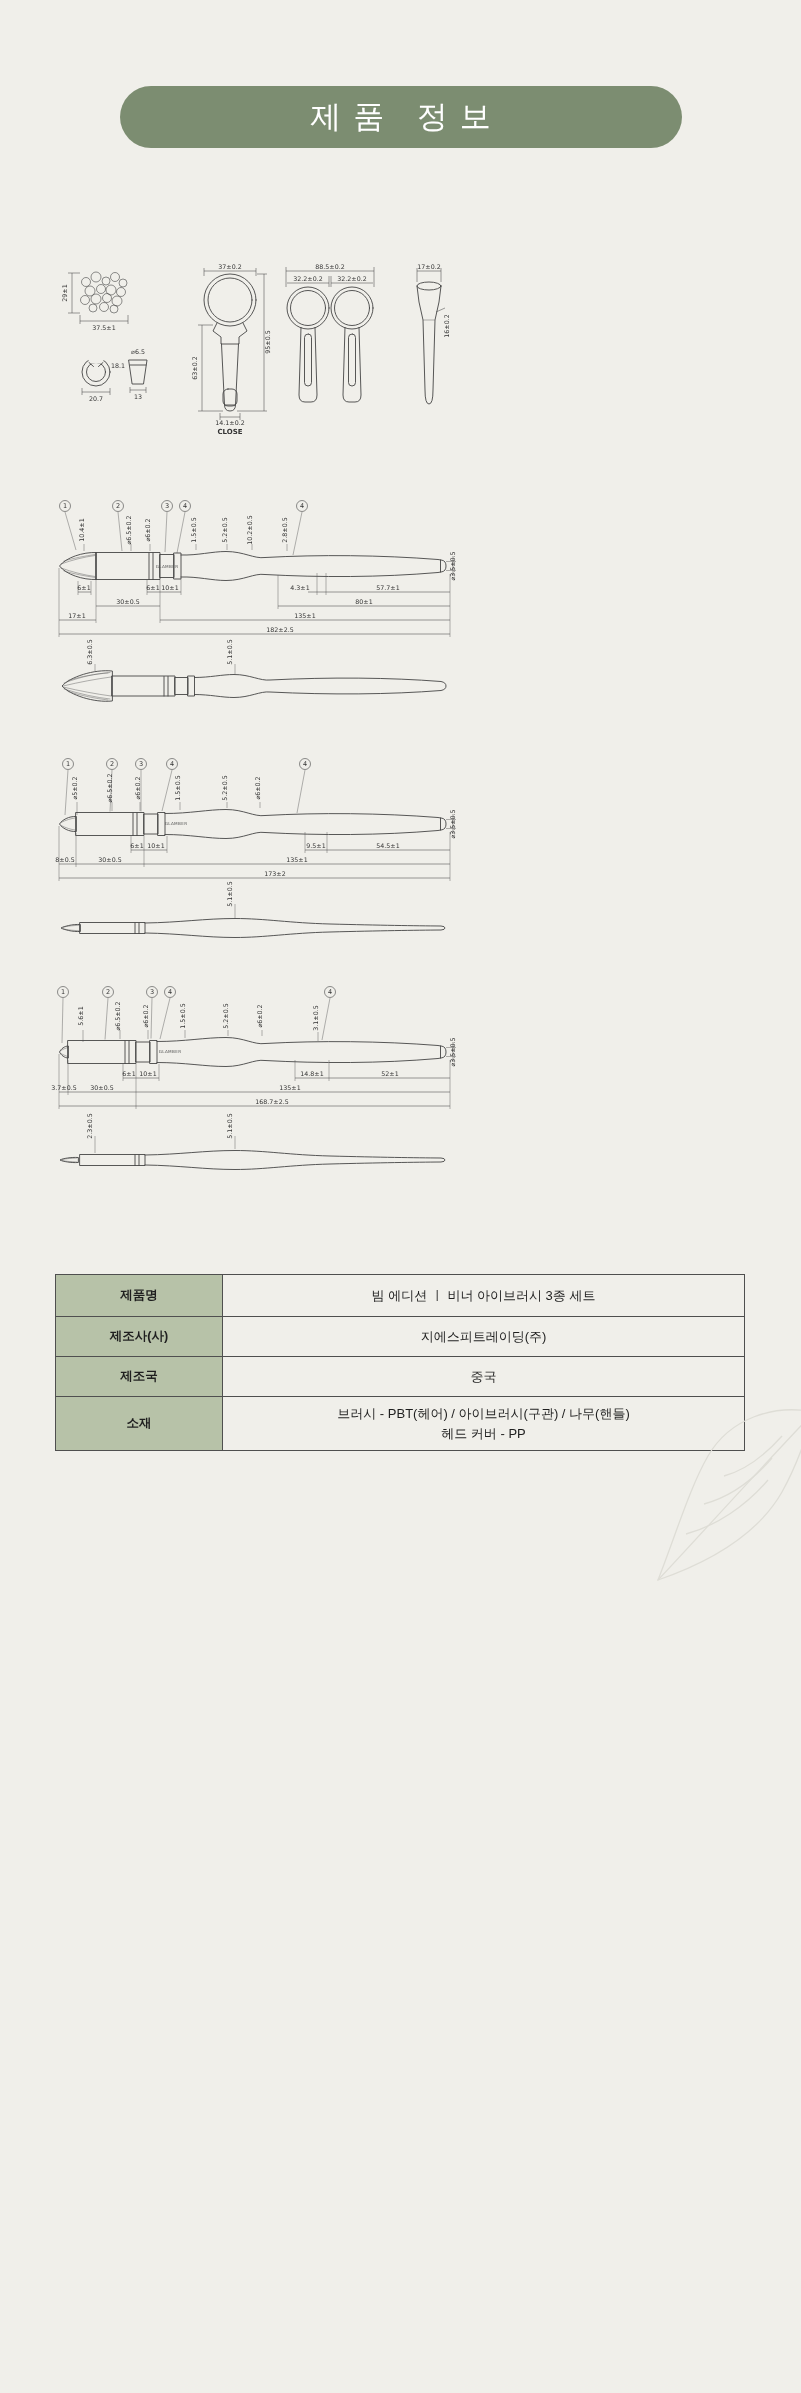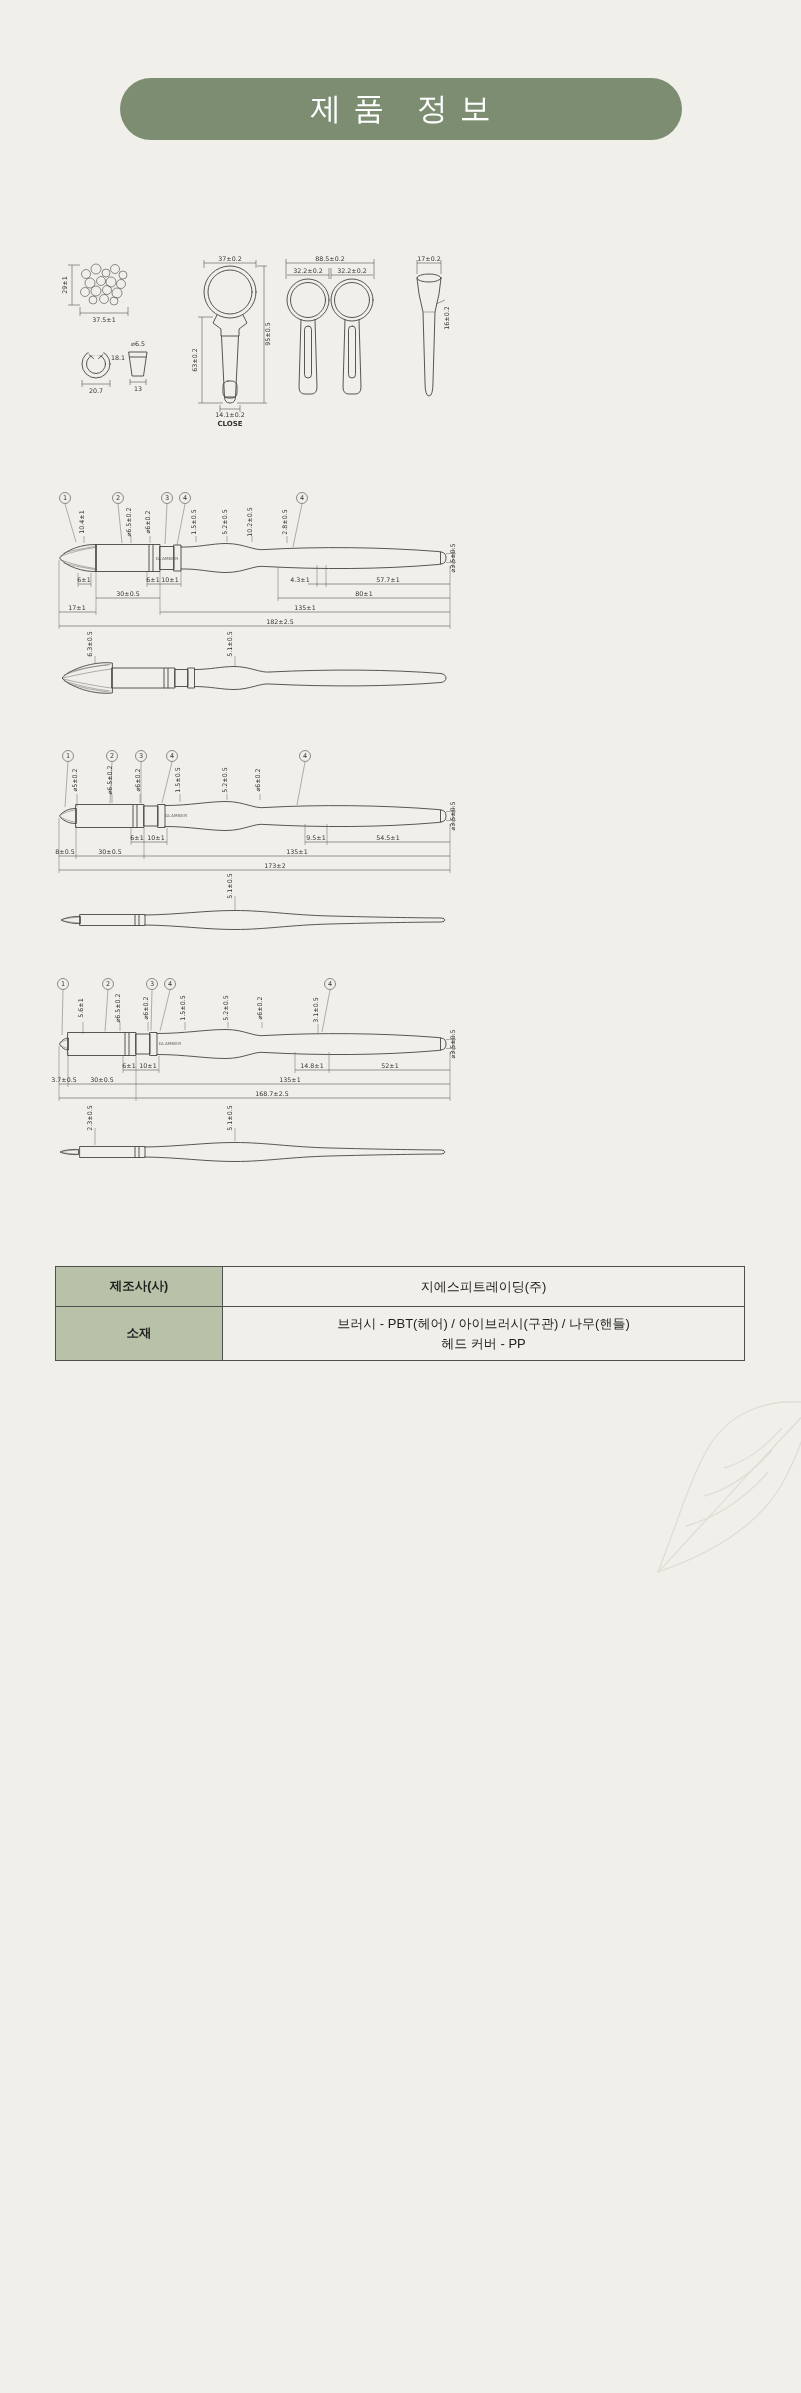--- a/index.html
+++ b/index.html
@@ -1,18 +1,18 @@
 <!DOCTYPE html>
 <html style="--background: #f0efea; --badge: #7c8d71; --badge-text: #ffffff; --table-label-bg: #b7c2a8;"><head>
 <meta charset="utf-8">
 <style>
   * { box-sizing: border-box; margin: 0; padding: 0; }
   html, body { background: var(--background, #f0efea); }
   body { font-family: "Liberation Sans", "DejaVu Sans", sans-serif; }
-  .page { position: relative; width: 801px; height: 1860px; margin: 4px auto; background: var(--background, #f0efea); overflow: hidden; }
+  .page { position: relative; width: 801px; height: 1860px; margin: 12px auto; background: var(--background, #f0efea); overflow: hidden; }
 
   .badge { position: absolute; top: 74px; left: 50%; transform: translateX(-50%); width: 562px; height: 62px;
            background: var(--badge, #7c8d71); border-radius: 32px; display: flex; align-items: center; justify-content: center; }
   .badge span { color: var(--badge-text, #fff); font-size: 31px; letter-spacing: 12px; text-indent: 12px; font-weight: 500; }
 
   .drawing { position: absolute; left: 50px; }
   #top-views  { top: 250px; }
   #brush1-dim { top: 482px; }
   #brush1-side{ top: 624px; }
   #brush2-dim { top: 740px; }
@@ -483,23 +483,31 @@
       <path class="thin" d="M12,49.3 C17,48.6 22,48.2 27,48 M12,50.7 C17,51.4 22,51.8 27,52"></path>
       <rect x="30" y="44.5" width="65" height="11"></rect>
       <line x1="85" y1="45" x2="85" y2="55.5"></line>
         <line x1="89" y1="45" x2="89" y2="55.5"></line>
       <path d="M95,45 C130,44.5 155,40.5 185,40.5 C215,40.5 240,45 280,46 C330,47.3 365,47.8 391,48 Q395,48.3 395,50 Q395,51.7 391,52 C365,52.2 330,52.7 280,54 C240,55 215,59.5 185,59.5 C155,59.5 130,55.5 95,55"></path>
     </g>
   </svg>
 
   <table class="info-table">
     <tbody>
+      <tr class="r1">
+        <th>제품명</th>
+        <td>빔 에디션 ㅣ 비너 아이브러시 3종 세트</td>
+      </tr>
       <tr class="r3">
         <th>제조사(사)</th>
         <td>지에스피트레이딩(주)</td>
+      </tr>
+      <tr class="r4">
+        <th>제조국</th>
+        <td>중국</td>
       </tr>
       <tr class="r5">
         <th>소재</th>
         <td>
           <span>브러시 - PBT(헤어) / 아이브러시(구관) / 나무(핸들)</span><br>
           <span>헤드 커버 - PP</span>
         </td>
       </tr>
     </tbody>
   </table>

